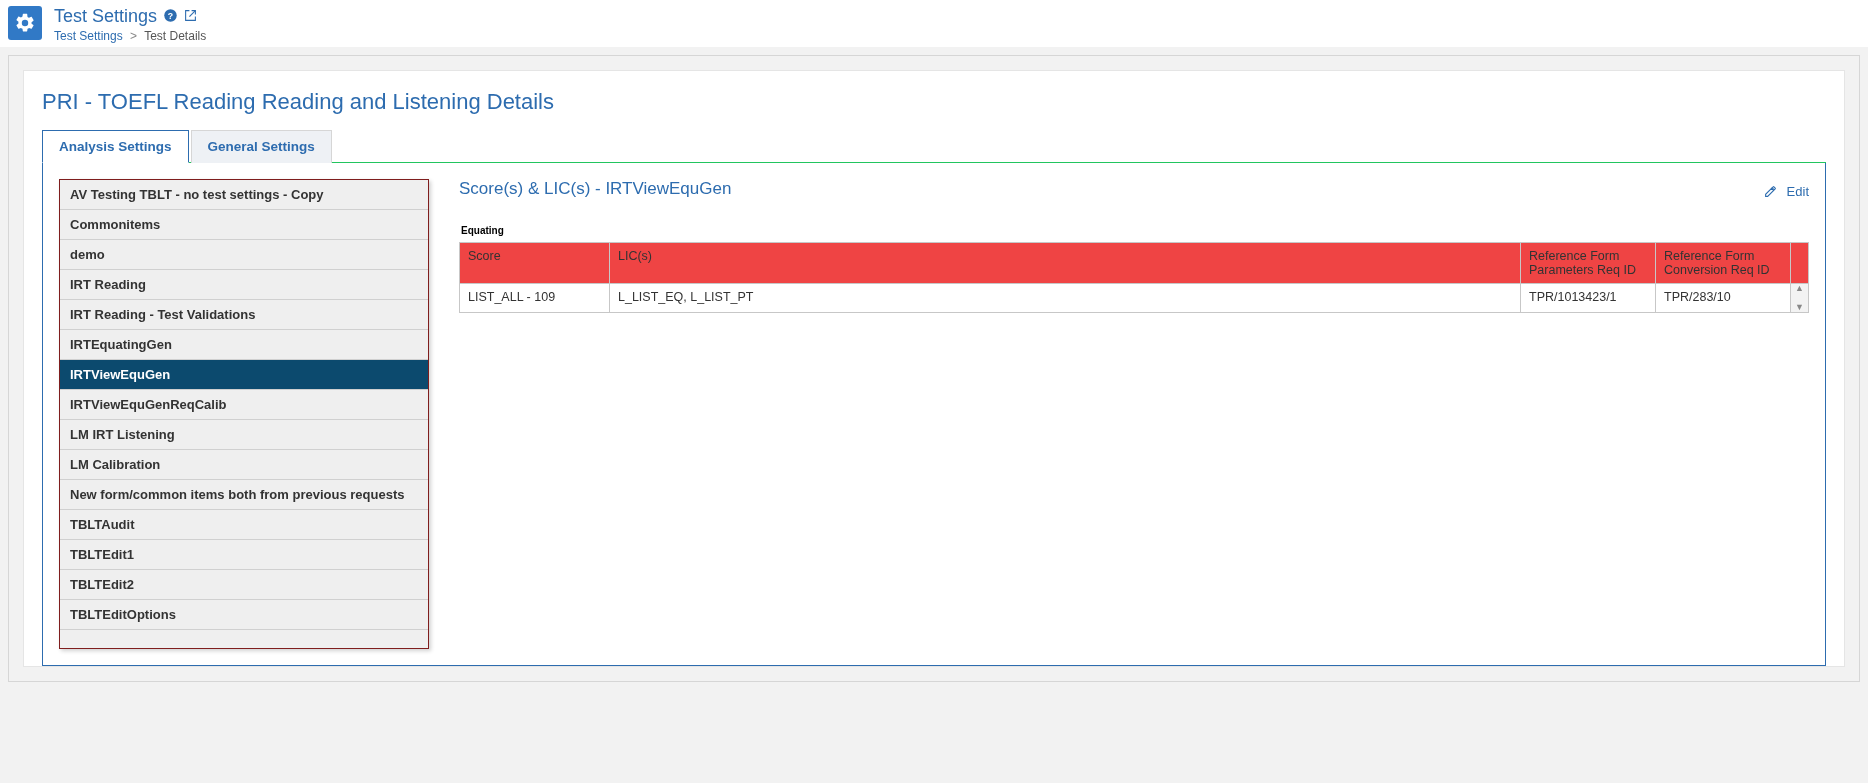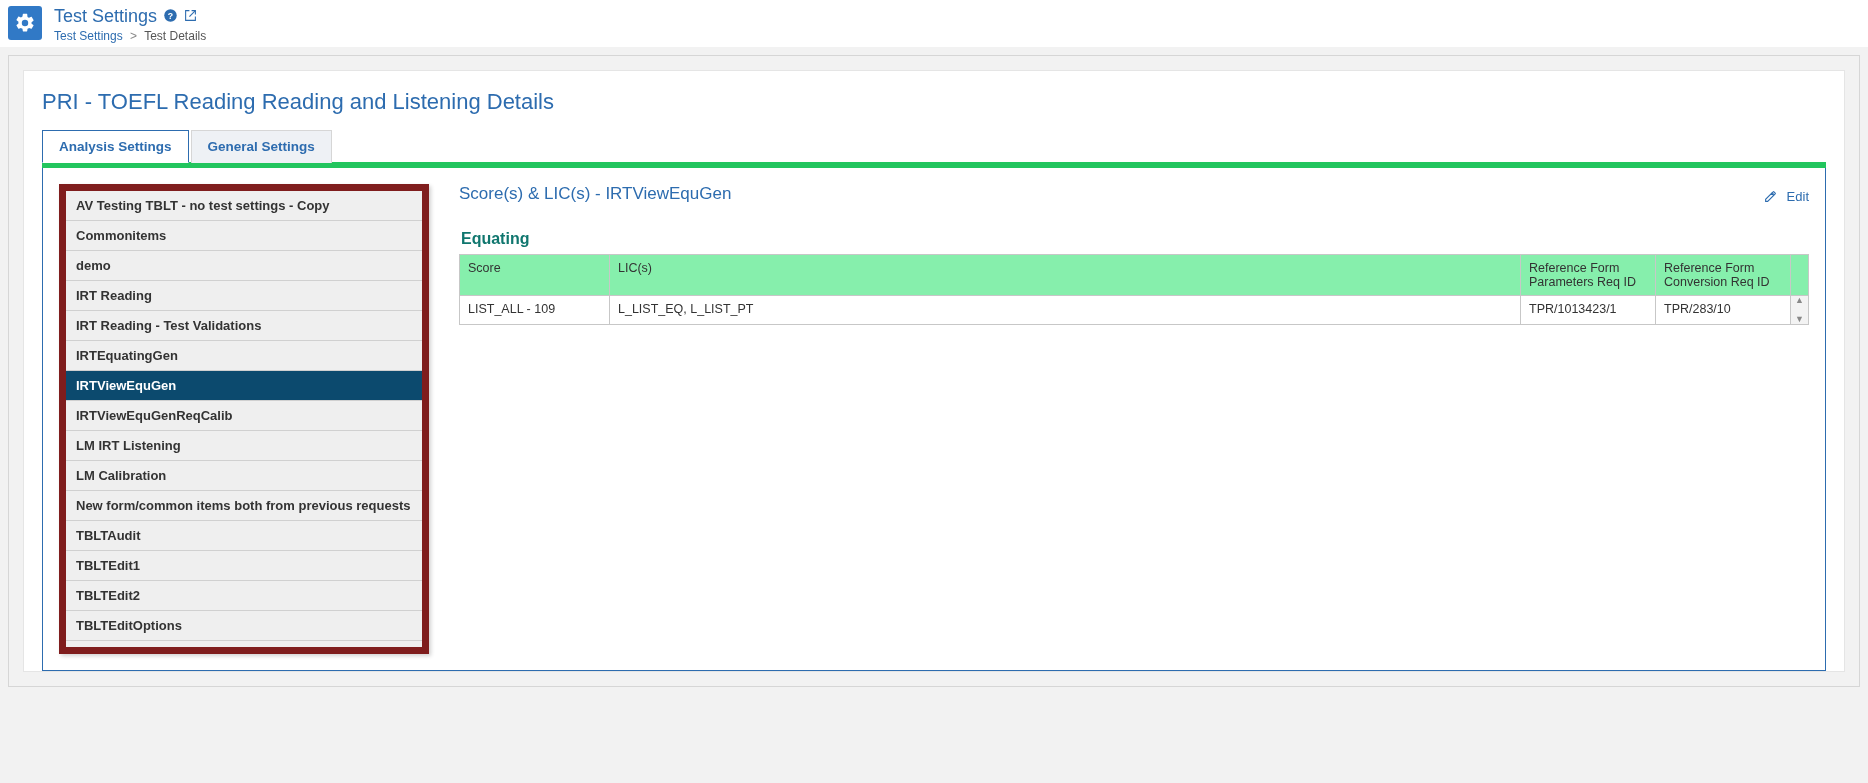--- a/index.html
+++ b/index.html
@@ -61,21 +61,21 @@
   .panel-title {
     color: #2d6caf;
     font-size: 22px;
     font-weight: 400;
     margin: 4px 0 14px 0;
   }
 
   
   .tabs {
     display: flex;
-    border-bottom: 6px solid #22c55e;
+    border-bottom: 1px solid #22c55e;
   }
   .tab {
     padding: 8px 16px;
     font-size: 13.5px;
     font-weight: 600;
     color: #2d6caf;
     background: #eef1f5;
     border: 1px solid #d6d6d6;
     border-bottom: none;
     margin-right: 2px;
@@ -101,21 +101,21 @@
 
   
   .listbox-wrap {
     width: 370px;
     flex-shrink: 0;
     position: relative;
   }
   .listbox {
     height: 470px;
     overflow-y: scroll;
-    border: 7px solid #7f1d1d;
+    border: 1px solid #7f1d1d;
     background: #efefef;
     box-shadow: 2px 2px 4px rgba(0,0,0,0.18);
   }
   .list-item {
     padding: 7px 10px;
     font-size: 13px;
     font-weight: 600;
     color: #333;
     border-bottom: 1px solid #d0d0d0;
     background: #efefef;
@@ -146,40 +146,40 @@
     color: #2d6caf;
     font-size: 13px;
     cursor: pointer;
     display: flex;
     align-items: center;
     gap: 10px;
   }
 
   .section-label {
     font-weight: 600;
-    font-size: 16px;
-    color: #0f766e;
+    font-size: 10px;
+    color: #000000;
     margin: 6px 0 6px 2px;
   }
 
   
   table.data {
     width: 100%;
     border-collapse: collapse;
     font-size: 12.5px;
     table-layout: fixed;
   }
   table.data th, table.data td {
     border: 1px solid #c7c7c7;
     padding: 6px 8px;
     text-align: left;
     vertical-align: top;
   }
   table.data th {
-    background: #86efac;
+    background: #ef4444;
     font-weight: 400;
     color: #333;
   }
   .col-score { width: 150px; }
   .col-lic   { width: auto; }
   .col-ref1  { width: 135px; }
   .col-ref2  { width: 135px; }
   .col-scroll{ width: 18px; padding:0 !important; background:#f3f3f3; }
 
   .mini-scroll {

